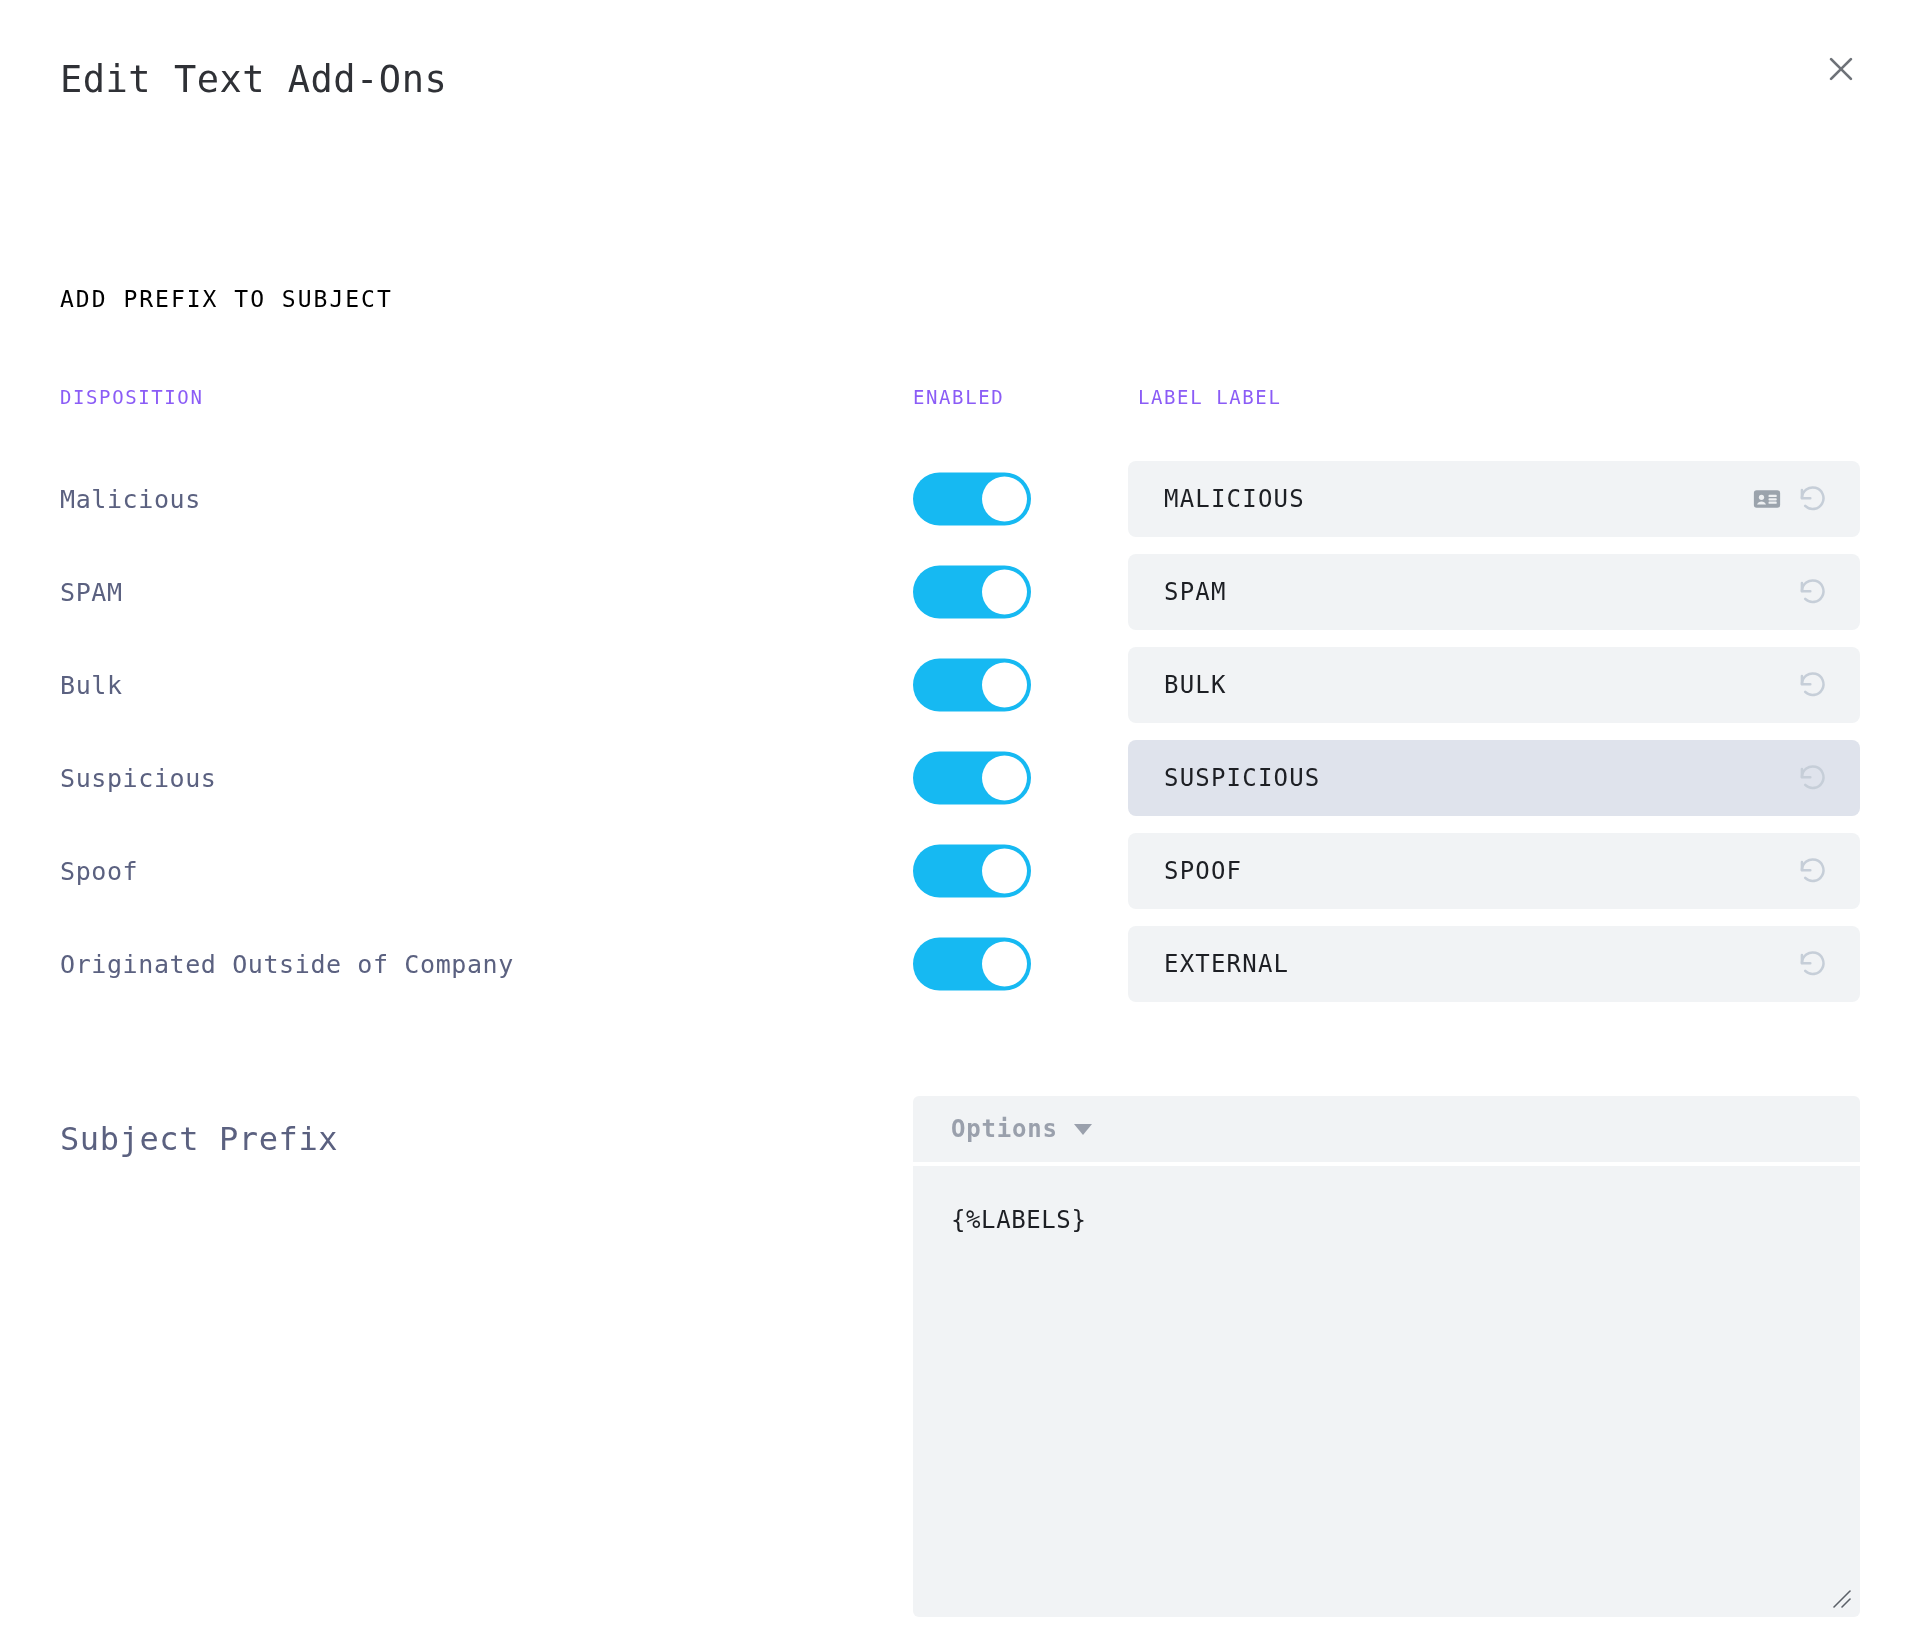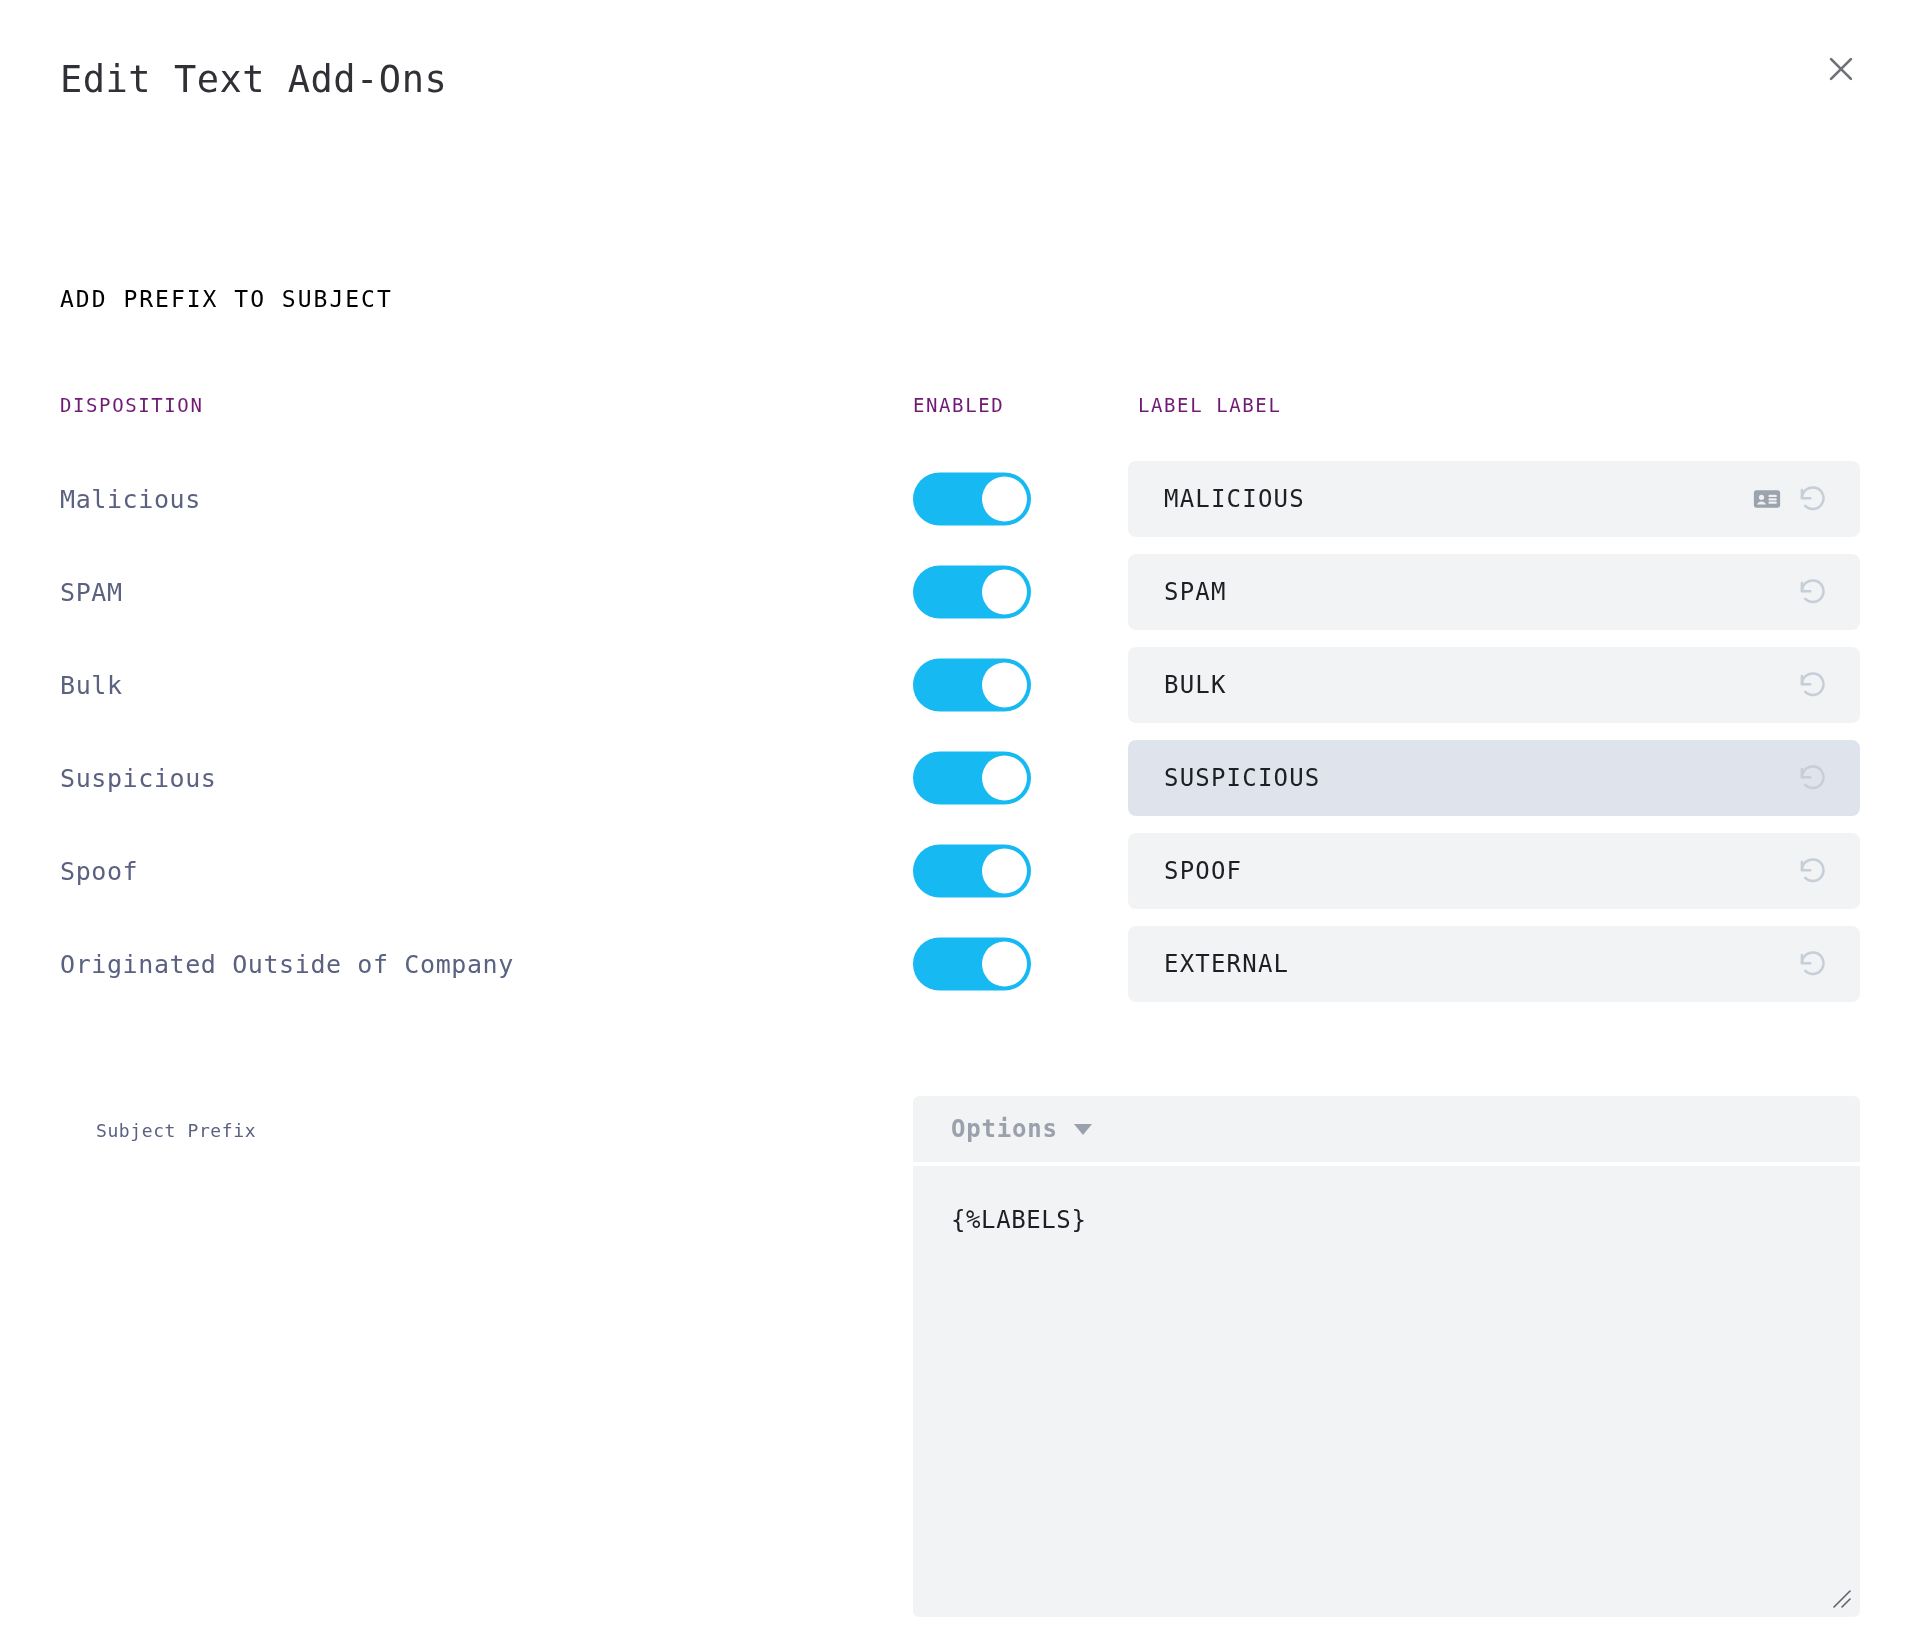--- a/index.html
+++ b/index.html
@@ -61,23 +61,23 @@
     letter-spacing: 2.0px;
     color: #000000;
     white-space: nowrap;
   }
 
   
   .col-head {
     position: absolute;
     font-size: 19px;
     letter-spacing: 1.6px;
-    color: #701a75;
-    white-space: nowrap;
-    top: 394px;
+    color: #8b5cf6;
+    white-space: nowrap;
+    top: 386px;
   }
   .col-head.disposition { left: 60px; }
   .col-head.enabled     { left: 913px; }
   .col-head.custom      { left: 1138px; }
 
   
   .rows {
     position: absolute;
     left: 0;
     top: 452px;
@@ -182,25 +182,24 @@
   .prefix-block {
     position: absolute;
     left: 0;
     top: 1096px;
     width: 1908px;
   }
   .prefix-label {
     position: absolute;
     left: 60px;
     top: 24px;
-    font-size: 18px;
+    font-size: 32px;
     letter-spacing: 0.6px;
     color: #5b6180;
     white-space: nowrap;
-    margin-left: 36px;
   }
   .prefix-editor {
     position: absolute;
     left: 913px;
     right: 48px;
     top: 0;
   }
   .options-bar {
     height: 66px;
     background: #f1f3f5;

